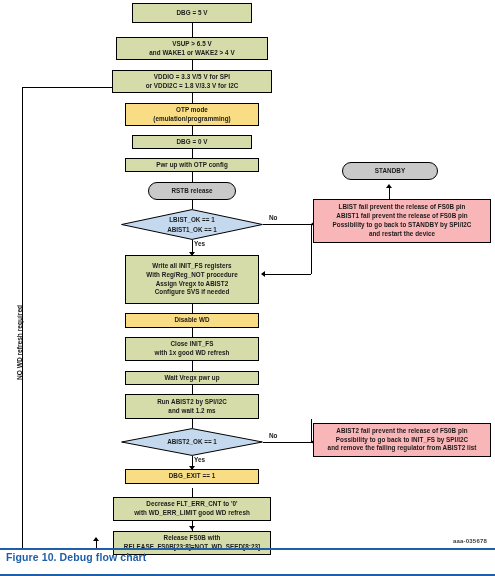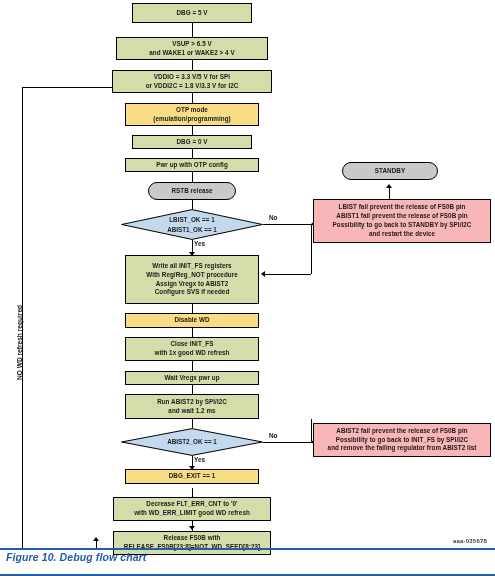--- a/index.html
+++ b/index.html
@@ -68,21 +68,21 @@
     white-space:nowrap;
   }
   .refid{
     position:absolute;
     right:8px;bottom:4px;
     font-size:6px;font-weight:bold;
     color:#3f3f3f;
     letter-spacing:.2px;
   }
   #caption-bar{
-    position:absolute;left:0;bottom:0;width:495px;height:28px;font-style:italic;
+    position:absolute;left:0;bottom:0;width:495px;height:28px;
   }
   #caption{
     position:absolute;left:6px;top:3px;
     font-size:10.5px;font-weight:bold;
     color:#1f5fa9;
     letter-spacing:.1px;
   }
   .rule{
     position:absolute;left:0;width:495px;height:2px;background:#1f5fa9;
   }

